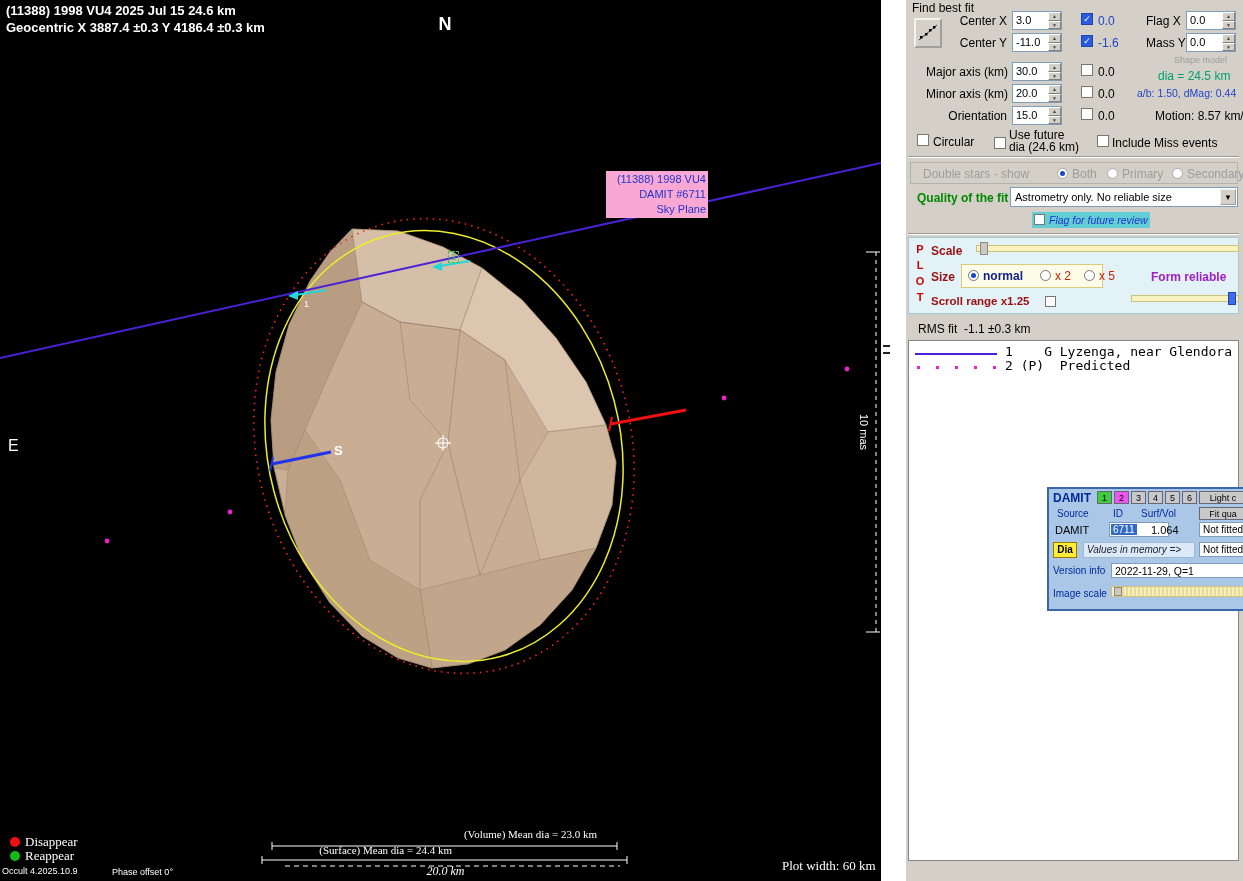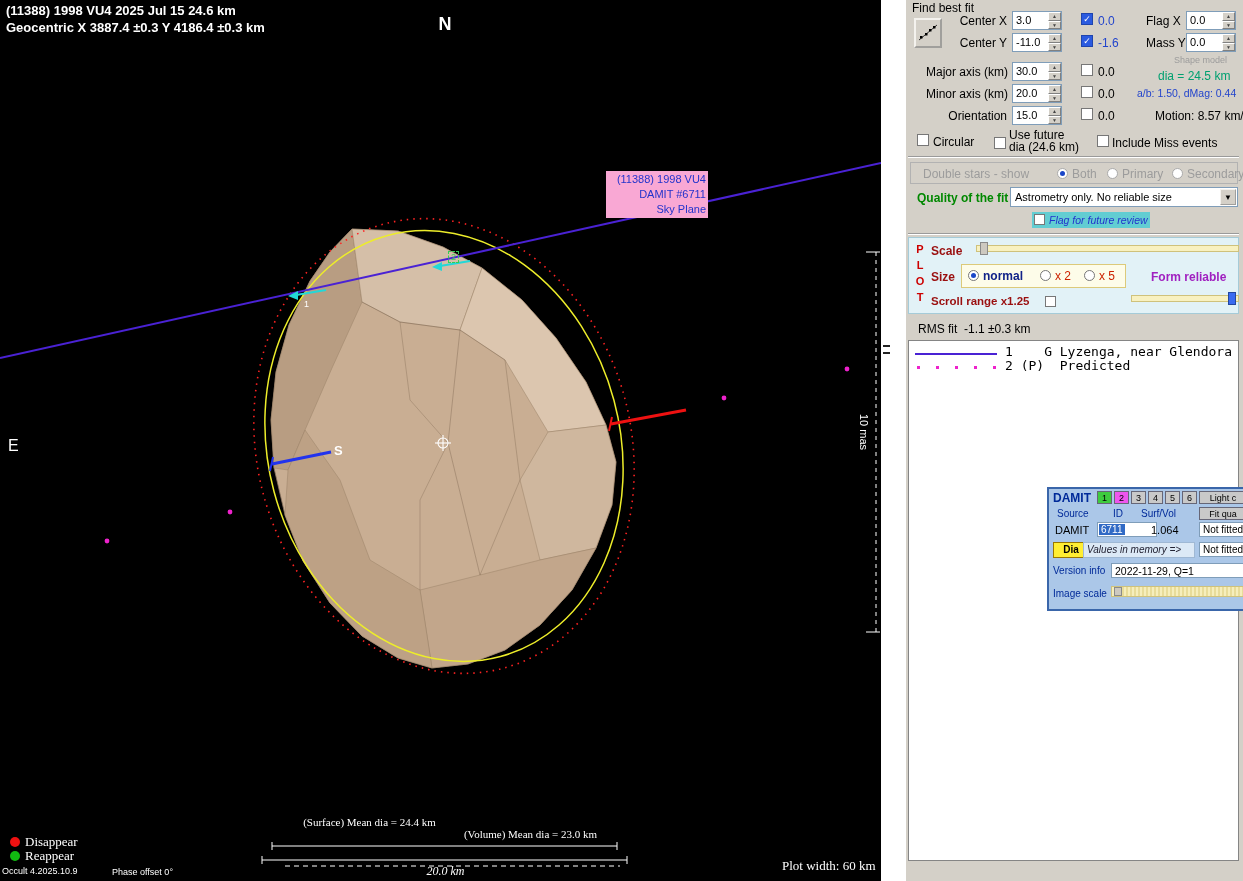--- a/index.html
+++ b/index.html
@@ -129,21 +129,21 @@
       <div>DAMIT #6711</div>
       <div>Sky Plane</div>
     </div>
 
     <div class="ptxt" style="left:304px;top:299px;font-size:9px">1</div>
     <div class="ptxt" style="left:448px;top:251px;font-size:9px;color:#33cc55;border:1px dashed #33cc55;padding:0 2px">2</div>
     <div class="ptxt" style="left:334px;top:443px;font-weight:bold;font-size:13px">S</div>
     <div class="ptxt" style="left:858px;top:414px;writing-mode:vertical-rl">10 mas</div>
 
     <div class="ptxt serif" style="left:433px;top:828px;width:195px;text-align:center;font-size:11px">(Volume) Mean dia = 23.0 km</div>
-    <div class="ptxt serif" style="left:287px;top:816px;width:165px;text-align:center;font-size:11px">(Surface) Mean dia = 24.4 km</div>
+    <div class="ptxt serif" style="left:287px;top:844px;width:165px;text-align:right;font-size:11px">(Surface) Mean dia = 24.4 km</div>
     <div class="ptxt serif" style="left:398px;top:864px;width:95px;text-align:center;font-style:italic;font-size:12px">20.0 km</div>
 
     <div class="ptxt serif" style="left:25px;top:834px;font-size:13px">Disappear</div>
     <div class="ptxt serif" style="left:25px;top:848px;font-size:13px">Reappear</div>
 
     <div class="ptxt" style="left:2px;top:866px;font-size:9px">Occult 4.2025.10.9</div>
     <div class="ptxt" style="left:112px;top:867px;font-size:9px">Phase offset 0°</div>
     <div class="ptxt serif" style="left:782px;top:858px;font-size:13px">Plot width: 60 km</div>
   </div>
 
@@ -282,21 +282,21 @@
     <div id="plotbox">
       <div class="lbl pre" style="left:6px;top:3px;width:10px;color:#cc0000;font-weight:bold;font-size:11px;line-height:16px;text-align:center">P
 L
 O
 T</div>
       <div class="lbl maroon" style="left:22px;top:6px;font-size:12px">Scale</div>
       <div class="track" style="left:67px;top:7px;width:263px">
         <div class="thumb" style="left:3px"></div>
       </div>
       <div class="lbl maroon" style="left:22px;top:32px;font-size:12px">Size</div>
-      <div class="abs" style="left:52px;top:26px;width:165px;height:24px;background:#fdfce9;border:1px solid #dcca7a">
+      <div class="abs" style="left:52px;top:26px;width:142px;height:24px;background:#fdfce9;border:1px solid #dcca7a">
         <div class="rad on" style="left:6px;top:5px"></div>
         <div class="lbl" style="left:21px;top:4px;color:#112288;font-weight:bold">normal</div>
         <div class="rad" style="left:78px;top:5px"></div>
         <div class="lbl" style="left:93px;top:4px;color:#cc2200">x 2</div>
         <div class="rad" style="left:122px;top:5px"></div>
         <div class="lbl" style="left:137px;top:4px;color:#cc2200">x 5</div>
       </div>
       <div class="lbl" style="left:242px;top:32px;color:#a020c0;font-weight:bold">Form reliable</div>
       <div class="lbl maroon" style="left:22px;top:57px;font-size:11.5px">Scroll range x1.25</div>
       <div class="chk" style="left:136px;top:58px;width:11px;height:11px"></div>
@@ -330,27 +330,27 @@
     <div class="btn" style="left:116px;top:2px">5</div>
     <div class="btn" style="left:133px;top:2px">6</div>
     <div class="btn teal" style="left:150px;top:2px;width:48px">Light c</div>
 
     <div class="abs navy" style="left:8px;top:19px">Source</div>
     <div class="abs navy" style="left:64px;top:19px">ID</div>
     <div class="abs navy" style="left:92px;top:19px">Surf/Vol</div>
     <div class="btn teal" style="left:150px;top:18px;width:48px">Fit qua</div>
 
     <div class="abs" style="left:6px;top:35px;font-size:11px">DAMIT</div>
-    <div class="wbox" style="left:48px;top:33px;width:60px;height:15px">
+    <div class="wbox" style="left:60px;top:33px;width:60px;height:15px">
       <span style="position:absolute;left:1px;top:1px;background:#316ac5;color:#fff;padding:0 2px">6711</span>
     </div>
     <div class="abs" style="left:102px;top:35px;font-size:11px">1.064</div>
     <div class="wbox" style="left:150px;top:33px;width:48px;height:15px;padding:1px 3px">Not fitted</div>
 
-    <div class="abs" style="left:4px;top:53px;width:36px;height:16px;background:#ffee33;border:1px solid #997700;font-weight:bold;text-align:center;line-height:14px;color:#000">Dia</div>
+    <div class="abs" style="left:4px;top:53px;width:24px;height:16px;background:#ffee33;border:1px solid #997700;font-weight:bold;text-align:center;line-height:14px;color:#000">Dia</div>
     <div class="abs" style="left:34px;top:53px;width:112px;height:16px;background:#dce9f6;border:1px solid #9fb8d4;font-style:italic;padding:1px 3px;color:#223;overflow:hidden;white-space:nowrap">Values in memory =&gt;</div>
     <div class="wbox" style="left:150px;top:53px;width:48px;height:15px;padding:1px 3px">Not fitted</div>
 
     <div class="abs navy" style="left:4px;top:76px">Version info</div>
     <div class="wbox" style="left:62px;top:74px;width:134px;height:15px;padding:1px 3px;font-size:10.5px">2022-11-29, Q=1</div>
 
     <div class="abs navy" style="left:4px;top:99px">Image scale</div>
     <div class="abs" style="left:62px;top:97px;width:134px;height:11px;border:1px solid #cfc27c;background:repeating-linear-gradient(90deg,#f6eebc 0 2px,#e8dc9a 2px 4px)">
       <div class="abs" style="left:2px;top:0;width:8px;height:9px;background:#cdc9c0;border:1px solid #8a8a8a"></div>
     </div>

